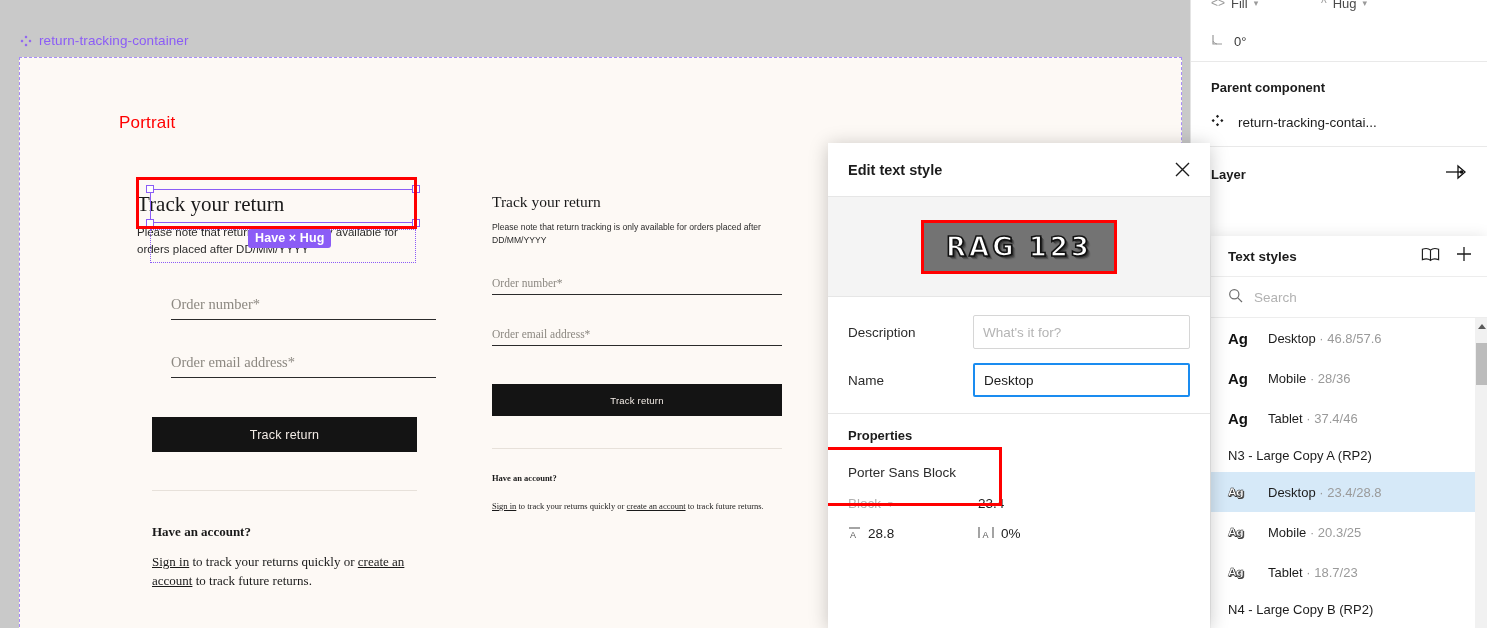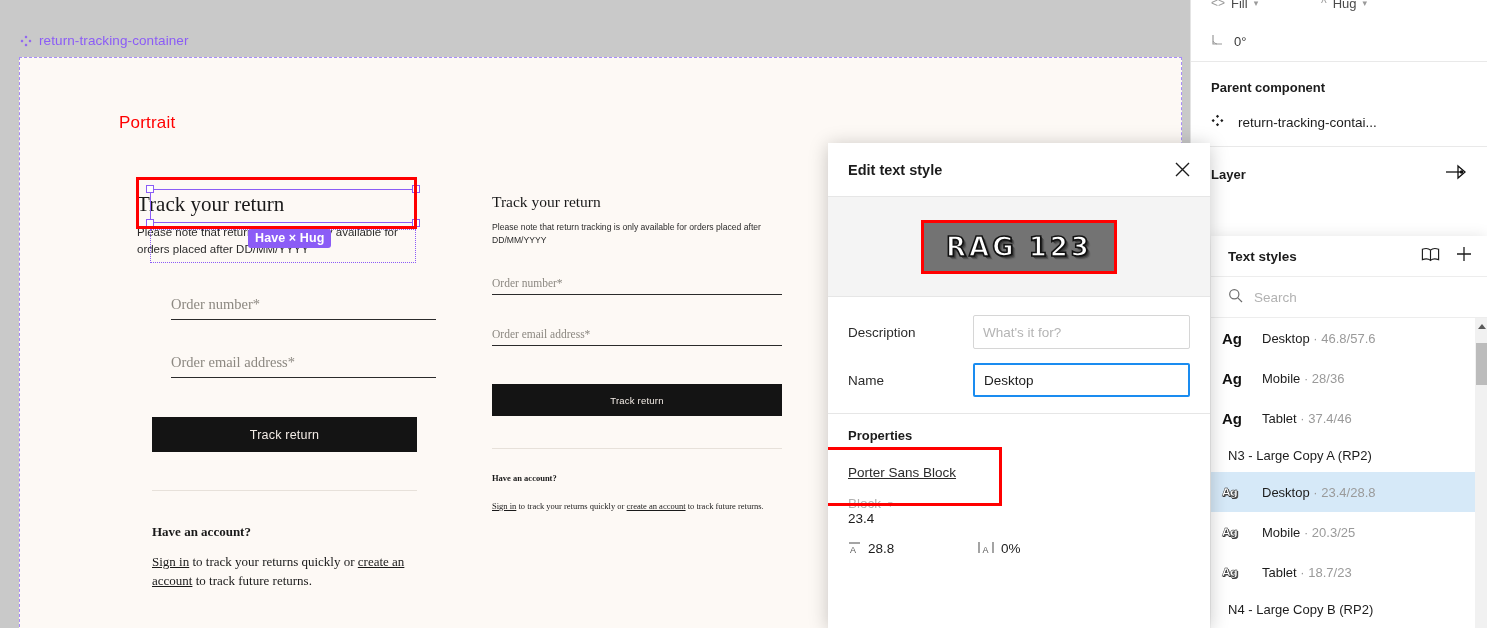--- a/index.html
+++ b/index.html
@@ -140,26 +140,26 @@
   .frow .fl { width:125px; font-size:13.5px; color:#2b2b2b; }
   .finput {
     flex:1; height:34px; border:1px solid #d6d6d6; border-radius:2px;
     padding:0 9px; font-size:13.5px; color:#1c1c1c; font-family:"Liberation Sans", sans-serif;
     background:#fff; outline:none;
   }
   .finput.focused { border:2px solid #1a8cf0; }
   .finput::placeholder { color:#b4b4b4; }
   .props { padding:14px 20px 0; position:relative; }
   .props-title { font-size:13px; font-weight:bold; color:#1c1c1c; }
-  .font-name { font-size:13.5px; color:#2b2b2b; margin-top:22px;text-decoration:underline; }
+  .font-name { font-size:13.5px; color:#2b2b2b; margin-top:22px; }
   .red-annot-props {
     position:absolute; left:-6px; top:33px; width:180px; height:59px;
     border:3px solid #ff0000; pointer-events:none;
   }
-  .prop-grid { display:flex; margin-top:16px;flex-direction:column; }
+  .prop-grid { display:flex; margin-top:16px; }
   .prop-cell { width:130px; display:flex; align-items:center; gap:7px; font-size:13.5px; }
   .prop-cell .muted { color:#b0b0b0; }
   .prop-cell .val { color:#1c1c1c; }
   .pgrid2 { display:flex; margin-top:15px; }
   .mini-ico { font-size:11px; color:#5a5a5a; display:inline-block; }
 
   
   .rpanel {
     position:absolute; left:1190px; top:0; width:297px; height:628px;
     background:#ffffff; border-left:1px solid #e4e4e4;
@@ -184,21 +184,21 @@
   .ts-head { height:41px; display:flex; align-items:center; justify-content:space-between; padding:0 16px 0 17px; border-bottom:1px solid #ededed; }
   .ts-title { font-size:13.5px; font-weight:bold; color:#1c1c1c; }
   .ts-actions { display:flex; align-items:center; gap:16px; }
   .ts-search { height:41px; display:flex; align-items:center; gap:11px; padding:0 17px; border-bottom:1px solid #ededed; }
   .ts-search input {
     border:none; outline:none; font-size:13.5px; color:#1c1c1c;
     font-family:"Liberation Sans", sans-serif; background:transparent; width:180px;
   }
   .ts-search input::placeholder { color:#b2b2b2; }
   .ts-list { flex:1; overflow:hidden; position:relative; }
-  .ts-item { height:40px; display:flex; align-items:center; gap:14px; padding:0 11px; }
+  .ts-item { height:40px; display:flex; align-items:center; gap:14px; padding:0 17px; }
   .ts-item.sel { background:#d6e9f8; }
   .ag { font-weight:bold; font-size:15px; color:#111; width:26px; }
   .ag.small {
     font-family:"DejaVu Sans", sans-serif; font-size:11px; letter-spacing:-.5px;
     -webkit-text-stroke:.4px #111; color:#fff;
     text-shadow:.7px .7px 0 #444, 1.3px 1.3px 0 #777;
   }
   .ts-lbl { font-size:13px; color:#1c1c1c; }
   .ts-lbl .dim { color:#9a9a9a; }
   .ts-group { height:34px; display:flex; align-items:center; padding:0 17px; font-size:13px; color:#1c1c1c; }

